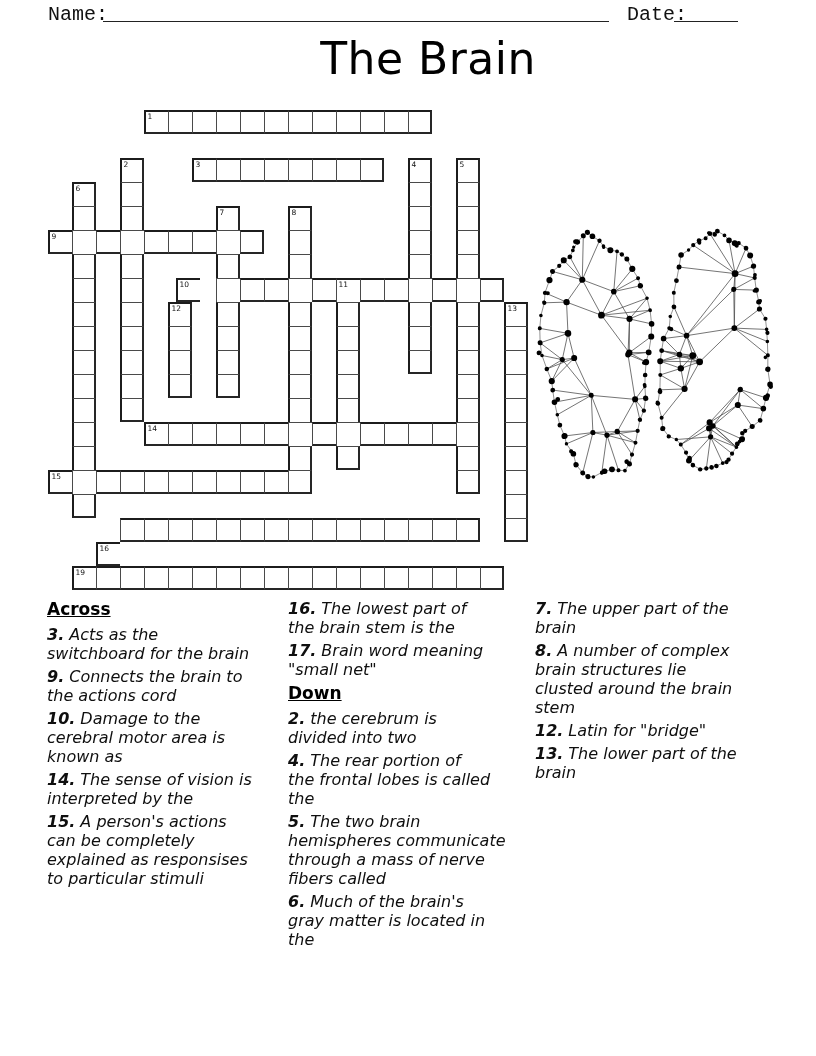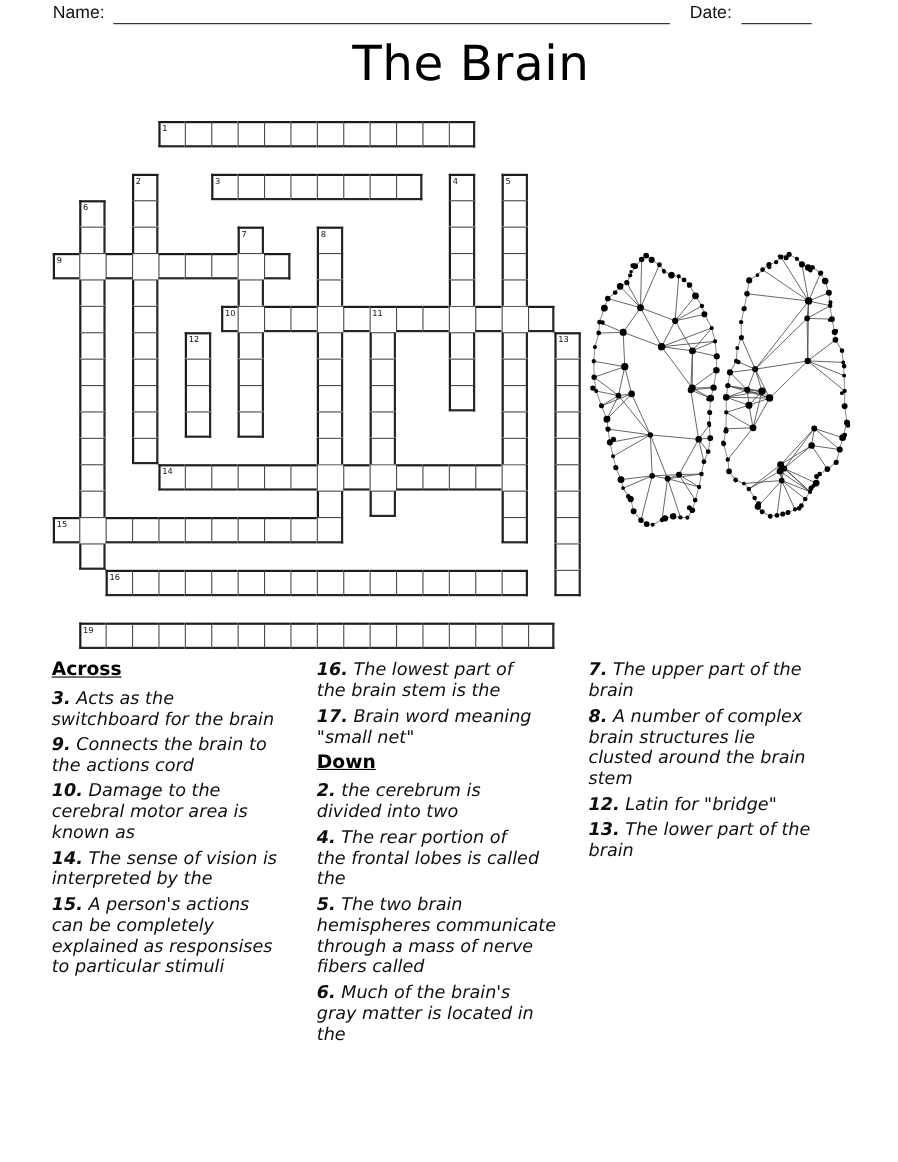--- a/index.html
+++ b/index.html
@@ -2,22 +2,22 @@
 <html><head>
 <meta charset="utf-8">
 <style>
   html,body{margin:0;padding:0;}
   body{
     width:816px;height:1056px;position:relative;background:#ffffff;
     font-family:"DejaVu Sans",sans-serif;overflow:hidden;
   }
   
   .hdr-label{
-    position:absolute;font-family:Liberation Sans, sans-serif;
-    font-size:16px;color:#111;top:3px;white-space:nowrap;
+    position:absolute;font-family:Liberation Mono, monospace;
+    font-size:20px;color:#111;top:3px;white-space:nowrap;
   }
   .hline{position:absolute;height:17px;border-bottom:1.6px solid #222;top:4px;}
   .name-line{left:103px;width:506px;}
   .date-line{left:674px;width:64px;}
   .title{
     position:absolute;left:0;right:0;top:33px;margin:0;text-align:center;
     font-size:44px;font-weight:400;color:#000;letter-spacing:0.5px;padding-left:40px;
   }
   
   .grid{position:absolute;left:48px;top:110px;width:528px;height:590px;}
@@ -83,21 +83,21 @@
       <span class="cellnum">9</span>
     </div>
     <div class="cell" style="left: 24px; top: 120px; border-width: 1px 0px 0px 1px; border-top-color: rgb(74, 74, 74); border-left-color: rgb(74, 74, 74);"></div>
     <div class="cell" style="left: 48px; top: 120px; border-width: 2px 0px 2px 1px; border-top-color: rgb(28, 28, 28); border-left-color: rgb(74, 74, 74);"></div>
     <div class="cell" style="left: 72px; top: 120px; border-width: 1px 0px 0px 1px; border-top-color: rgb(74, 74, 74); border-left-color: rgb(74, 74, 74);"></div>
     <div class="cell" style="left: 96px; top: 120px; border-width: 2px 0px 2px 1px; border-top-color: rgb(28, 28, 28); border-left-color: rgb(74, 74, 74);"></div>
     <div class="cell" style="left: 120px; top: 120px; border-width: 2px 0px 2px 1px; border-top-color: rgb(28, 28, 28); border-left-color: rgb(74, 74, 74);"></div>
     <div class="cell" style="left: 144px; top: 120px; border-width: 2px 0px 2px 1px; border-top-color: rgb(28, 28, 28); border-left-color: rgb(74, 74, 74);"></div>
     <div class="cell" style="left: 168px; top: 120px; border-width: 1px 0px 0px 1px; border-top-color: rgb(74, 74, 74); border-left-color: rgb(74, 74, 74);"></div>
     <div class="cell" style="left: 192px; top: 120px; border-width: 2px 2px 2px 1px; border-top-color: rgb(28, 28, 28); border-left-color: rgb(74, 74, 74);"></div>
-    <div class="cell" style="left: 153px; top: 168px; border-width: 2px 0px 2px 2px; border-top-color: rgb(28, 28, 28); border-left-color: rgb(28, 28, 28); text-decoration: underline;">
+    <div class="cell" style="left: 128px; top: 168px; border-width: 2px 0px 2px 2px; border-top-color: rgb(28, 28, 28); border-left-color: rgb(28, 28, 28); text-decoration: underline;">
       <span class="cellnum">10</span>
     </div>
     <div class="cell" style="left: 168px; top: 168px; border-width: 1px 0px 0px 1px; border-top-color: rgb(74, 74, 74); border-left-color: rgb(74, 74, 74);"></div>
     <div class="cell" style="left: 192px; top: 168px; border-width: 2px 0px 2px 1px; border-top-color: rgb(28, 28, 28); border-left-color: rgb(74, 74, 74);"></div>
     <div class="cell" style="left: 216px; top: 168px; border-width: 2px 0px 2px 1px; border-top-color: rgb(28, 28, 28); border-left-color: rgb(74, 74, 74);"></div>
     <div class="cell" style="left: 240px; top: 168px; border-width: 1px 0px 0px 1px; border-top-color: rgb(74, 74, 74); border-left-color: rgb(74, 74, 74);"></div>
     <div class="cell" style="left: 264px; top: 168px; border-width: 2px 0px 2px 1px; border-top-color: rgb(28, 28, 28); border-left-color: rgb(74, 74, 74);"></div>
     <div class="cell" style="left: 288px; top: 168px; border-width: 2px 0px 0px 1px; border-top-color: rgb(28, 28, 28); border-left-color: rgb(74, 74, 74);">
       <span class="cellnum">11</span>
     </div>
@@ -129,21 +129,21 @@
     <div class="cell" style="left: 24px; top: 360px; border-width: 1px 0px 0px 1px; border-top-color: rgb(74, 74, 74); border-left-color: rgb(74, 74, 74);"></div>
     <div class="cell" style="left: 48px; top: 360px; border-width: 2px 0px 2px 1px; border-top-color: rgb(28, 28, 28); border-left-color: rgb(74, 74, 74);"></div>
     <div class="cell" style="left: 72px; top: 360px; border-width: 2px 0px 2px 1px; border-top-color: rgb(28, 28, 28); border-left-color: rgb(74, 74, 74);"></div>
     <div class="cell" style="left: 96px; top: 360px; border-width: 2px 0px 2px 1px; border-top-color: rgb(28, 28, 28); border-left-color: rgb(74, 74, 74);"></div>
     <div class="cell" style="left: 120px; top: 360px; border-width: 2px 0px 2px 1px; border-top-color: rgb(28, 28, 28); border-left-color: rgb(74, 74, 74);"></div>
     <div class="cell" style="left: 144px; top: 360px; border-width: 2px 0px 2px 1px; border-top-color: rgb(28, 28, 28); border-left-color: rgb(74, 74, 74);"></div>
     <div class="cell" style="left: 168px; top: 360px; border-width: 2px 0px 2px 1px; border-top-color: rgb(28, 28, 28); border-left-color: rgb(74, 74, 74);"></div>
     <div class="cell" style="left: 192px; top: 360px; border-width: 2px 0px 2px 1px; border-top-color: rgb(28, 28, 28); border-left-color: rgb(74, 74, 74);"></div>
     <div class="cell" style="left: 216px; top: 360px; border-width: 2px 0px 2px 1px; border-top-color: rgb(28, 28, 28); border-left-color: rgb(74, 74, 74);"></div>
     <div class="cell" style="left: 240px; top: 360px; border-width: 1px 2px 2px 1px; border-top-color: rgb(74, 74, 74); border-left-color: rgb(74, 74, 74);"></div>
-    <div class="cell" style="left: 48px; top: 408px; border-width: 2px 0px 2px 2px; border-top-color: rgb(28, 28, 28); border-left-color: rgb(28, 28, 28);">
+    <div class="cell" style="left: 48px; top: 432px; border-width: 2px 0px 2px 2px; border-top-color: rgb(28, 28, 28); border-left-color: rgb(28, 28, 28);">
       <span class="cellnum">16</span>
     </div>
     <div class="cell" style="left: 72px; top: 408px; border-width: 2px 0px 2px 1px; border-top-color: rgb(28, 28, 28); border-left-color: rgb(74, 74, 74);"></div>
     <div class="cell" style="left: 96px; top: 408px; border-width: 2px 0px 2px 1px; border-top-color: rgb(28, 28, 28); border-left-color: rgb(74, 74, 74);"></div>
     <div class="cell" style="left: 120px; top: 408px; border-width: 2px 0px 2px 1px; border-top-color: rgb(28, 28, 28); border-left-color: rgb(74, 74, 74);"></div>
     <div class="cell" style="left: 144px; top: 408px; border-width: 2px 0px 2px 1px; border-top-color: rgb(28, 28, 28); border-left-color: rgb(74, 74, 74);"></div>
     <div class="cell" style="left: 168px; top: 408px; border-width: 2px 0px 2px 1px; border-top-color: rgb(28, 28, 28); border-left-color: rgb(74, 74, 74);"></div>
     <div class="cell" style="left: 192px; top: 408px; border-width: 2px 0px 2px 1px; border-top-color: rgb(28, 28, 28); border-left-color: rgb(74, 74, 74);"></div>
     <div class="cell" style="left: 216px; top: 408px; border-width: 2px 0px 2px 1px; border-top-color: rgb(28, 28, 28); border-left-color: rgb(74, 74, 74);"></div>
     <div class="cell" style="left: 240px; top: 408px; border-width: 2px 0px 2px 1px; border-top-color: rgb(28, 28, 28); border-left-color: rgb(74, 74, 74);"></div>

